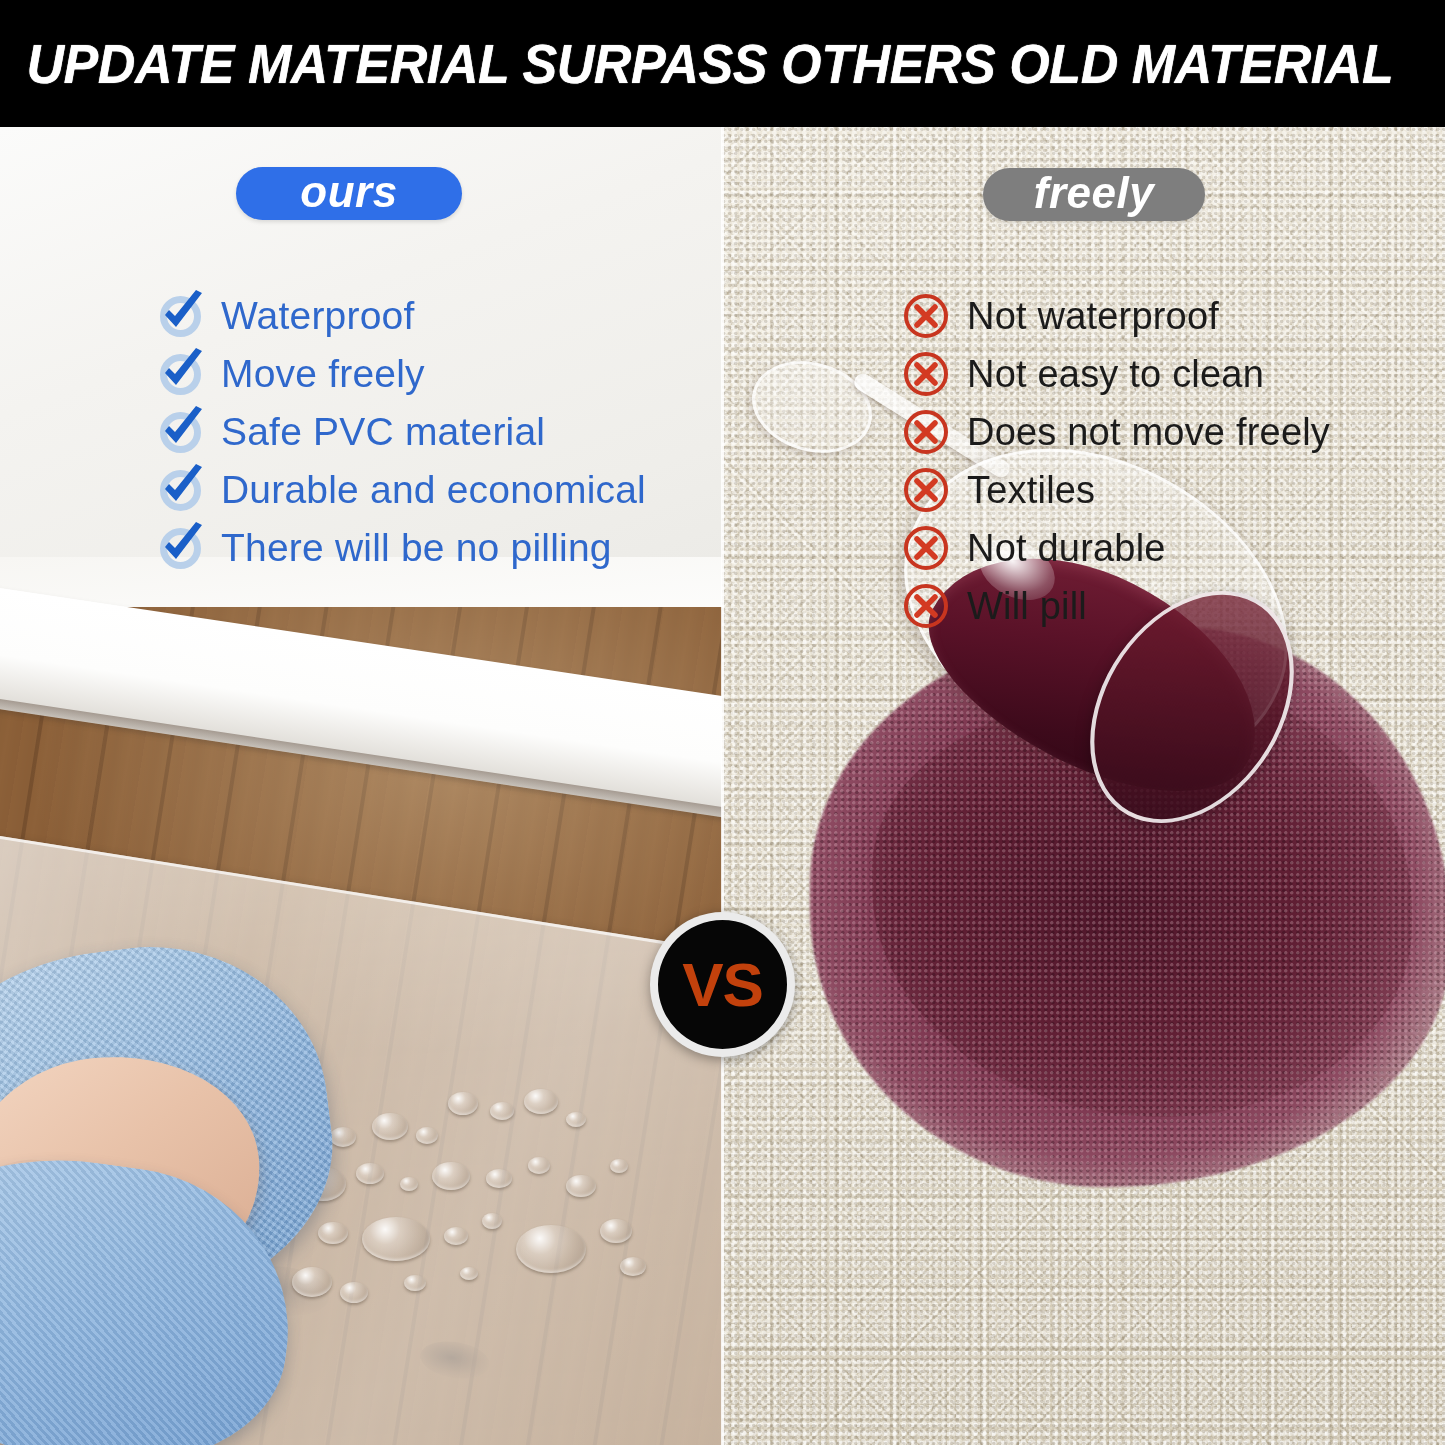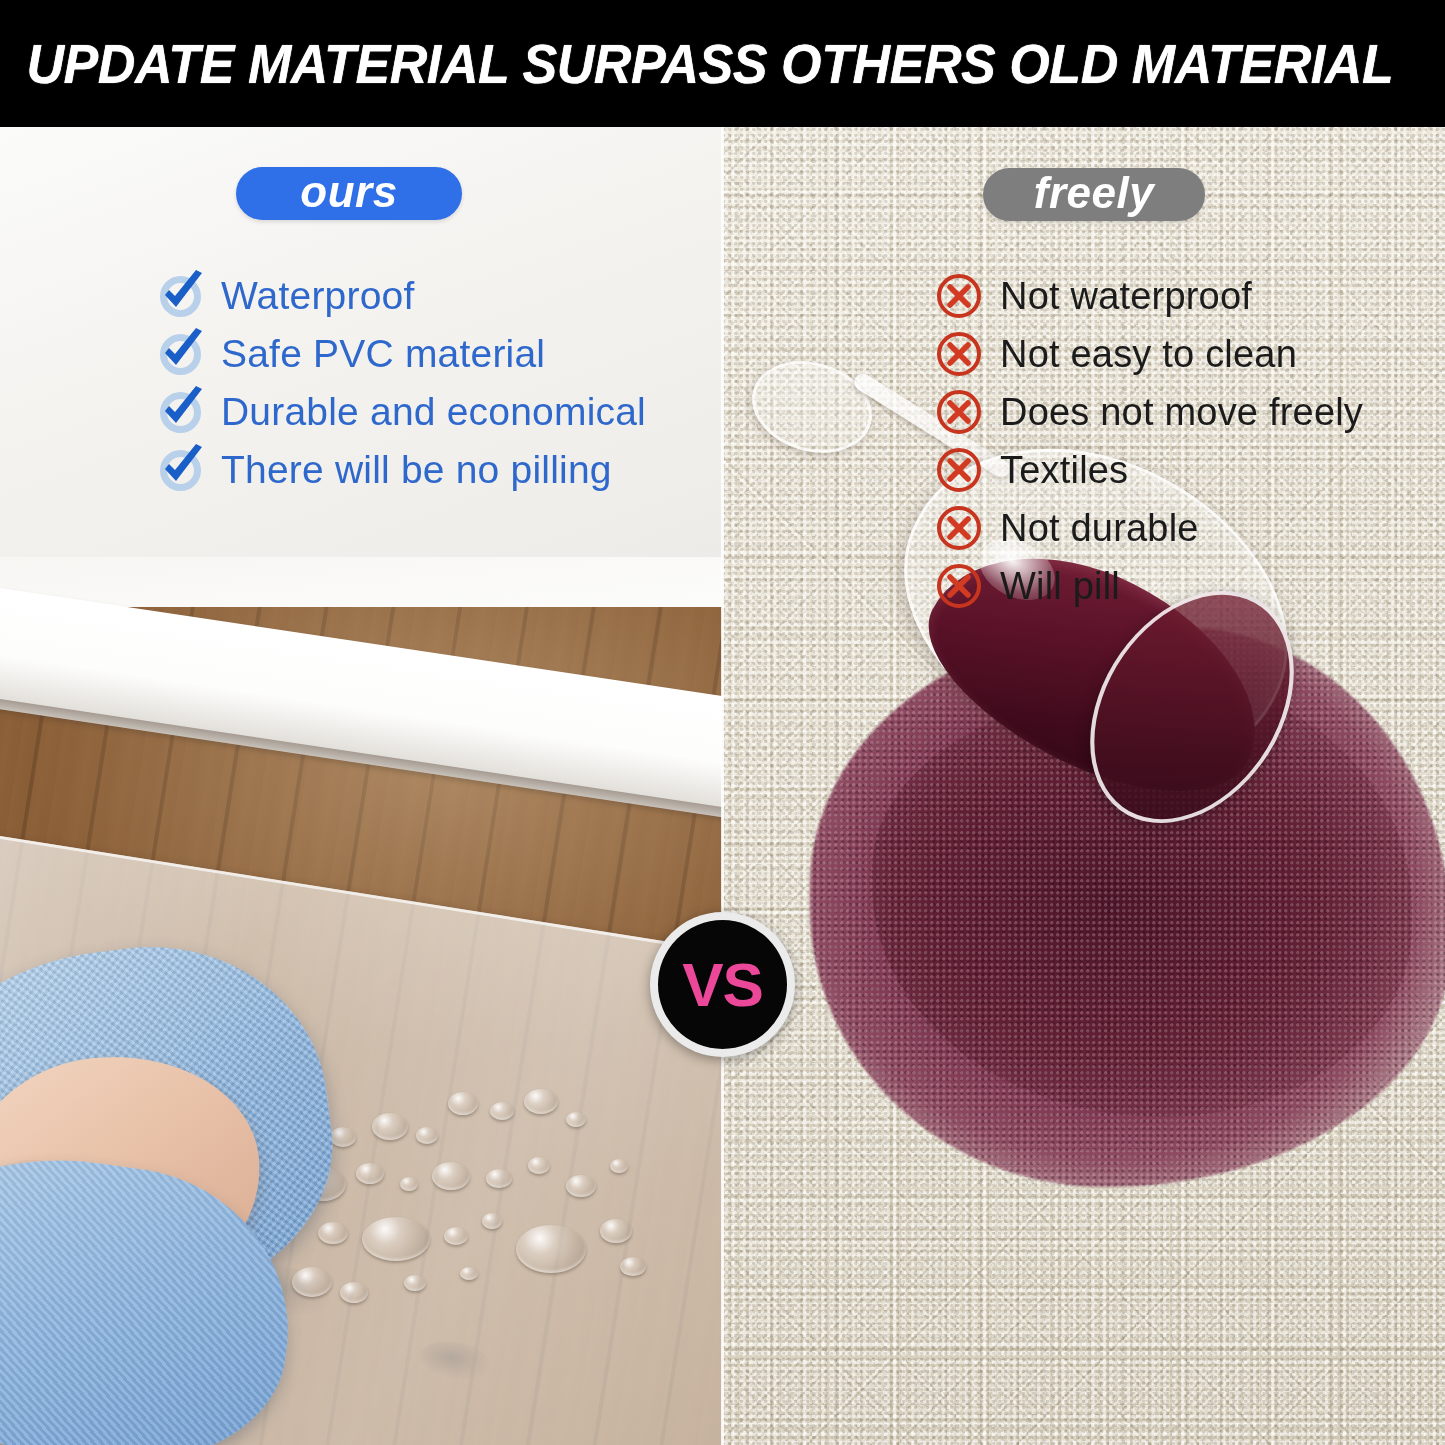--- a/index.html
+++ b/index.html
@@ -246,23 +246,23 @@
   .badge{
     position:absolute; display:flex; align-items:center; justify-content:center;
     border-radius:40px; color:#fff; font-size:44px; font-weight:bold; font-style:italic;
     letter-spacing:0.5px; padding-bottom:4px;
   }
   .badge-ours{ left:236px; top:40px; width:226px; height:53px; background:#2f6fe8;
     box-shadow:0 2px 4px rgba(0,0,0,.12); }
   .badge-others{ left:983px; top:41px; width:222px; height:53px; background:#7e7e7e;
     box-shadow:0 2px 4px rgba(0,0,0,.12); }
 
-  .list{ position:absolute; }
+  .list{ position:absolute;margin-top:20px; }
   .list-left{ left:155px; top:140px; }
-  .list-right{ left:936px; top:140px; }
+  .list-right{ left:903px; top:140px; }
 
   .row{ display:flex; align-items:center; height:58px; }
 
   
   .ico-check{ position:relative; width:52px; height:52px; flex:0 0 52px; margin-right:14px; }
   .ico-check .ring{
     position:absolute; left:5px; top:6px; width:41px; height:41px;
     border:7px solid #b9d0ea; border-radius:50%; box-sizing:border-box;
   }
   .ico-check svg{ position:absolute; left:0; top:-2px; width:52px; height:52px; }
@@ -279,21 +279,21 @@
   .label-right{ font-size:38px; color:#1b1b1b; white-space:nowrap; letter-spacing:.2px; }
 
   
   .vs{
     position:absolute; left:650px; top:785px; width:145px; height:145px;
     border-radius:50%; background:#060606;
     border:8px solid rgba(255,255,255,.92);
     display:flex; align-items:center; justify-content:center;
     z-index:35; box-shadow:0 3px 12px rgba(0,0,0,.35);
   }
-  .vs span{ color:#ec4899; font-size:62px; font-weight:bold; letter-spacing:-1px; }
+  .vs span{ color:#c2410c; font-size:62px; font-weight:bold; letter-spacing:-1px; }
 </style>
 </head>
 <body>
 
 <div class="stage">
 
   <div class="header">
     <div class="header-title">UPDATE MATERIAL SURPASS OTHERS OLD MATERIAL</div>
   </div>
 
@@ -385,20 +385,29 @@
         </span>
         <span class="label-left">Waterproof</span>
       </div>
       <div class="row">
         <span class="ico-check">
           <span class="ring"></span>
           <svg viewBox="0 0 52 52">
               <path d="M10 27 L21 39 L47 5 L41 2 L20 28 L14 22 Z" fill="#1a5fc8"></path>
             </svg>
         </span>
+        <span class="label-left">Move freely</span>
+      </div>
+      <div class="row">
+        <span class="ico-check">
+          <span class="ring"></span>
+          <svg viewBox="0 0 52 52">
+              <path d="M10 27 L21 39 L47 5 L41 2 L20 28 L14 22 Z" fill="#1a5fc8"></path>
+            </svg>
+        </span>
         <span class="label-left">Safe PVC material</span>
       </div>
       <div class="row">
         <span class="ico-check">
           <span class="ring"></span>
           <svg viewBox="0 0 52 52">
               <path d="M10 27 L21 39 L47 5 L41 2 L20 28 L14 22 Z" fill="#1a5fc8"></path>
             </svg>
         </span>
         <span class="label-left">Durable and economical</span>

